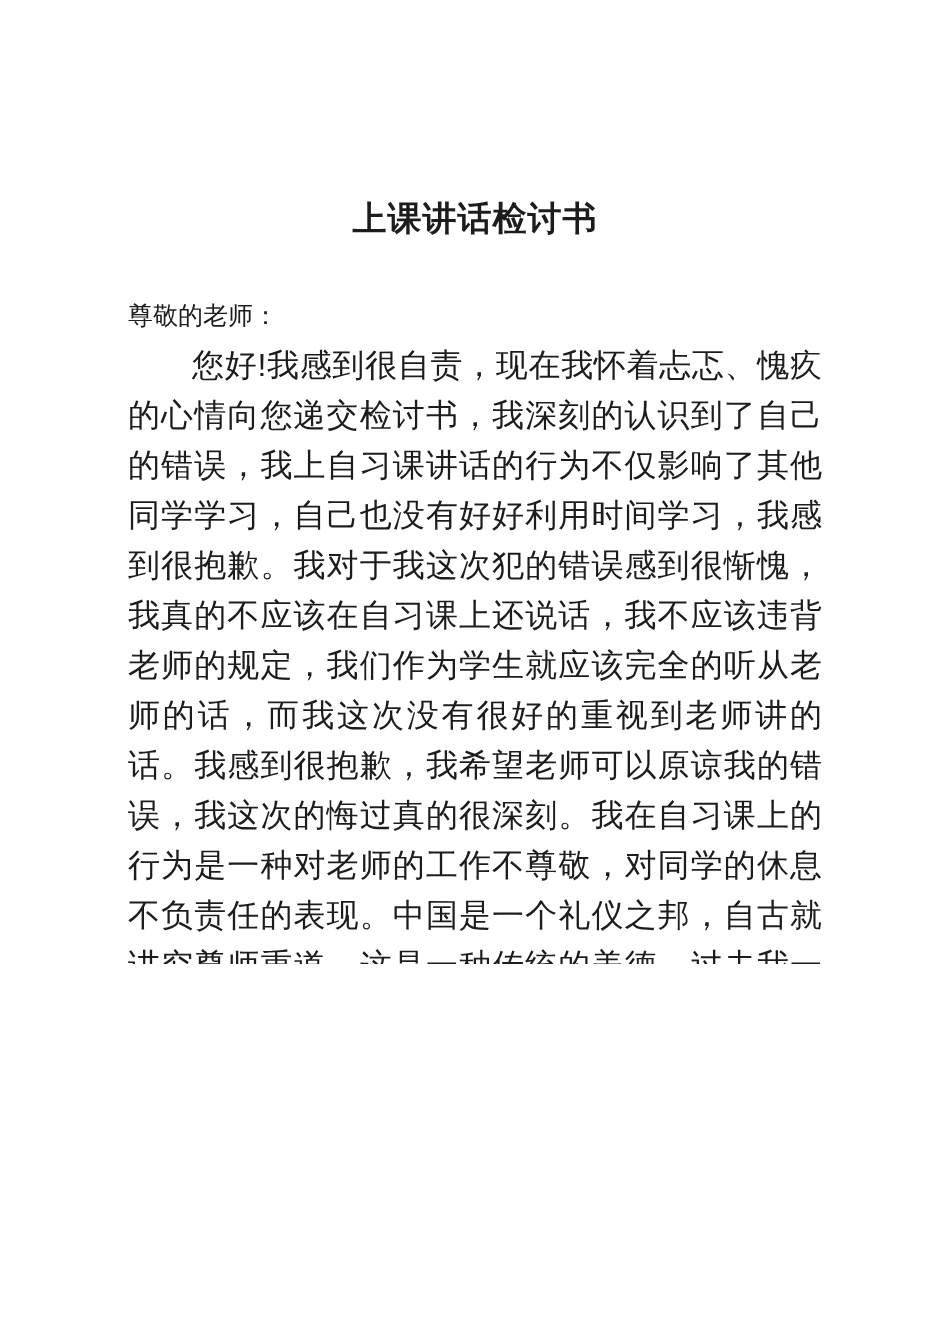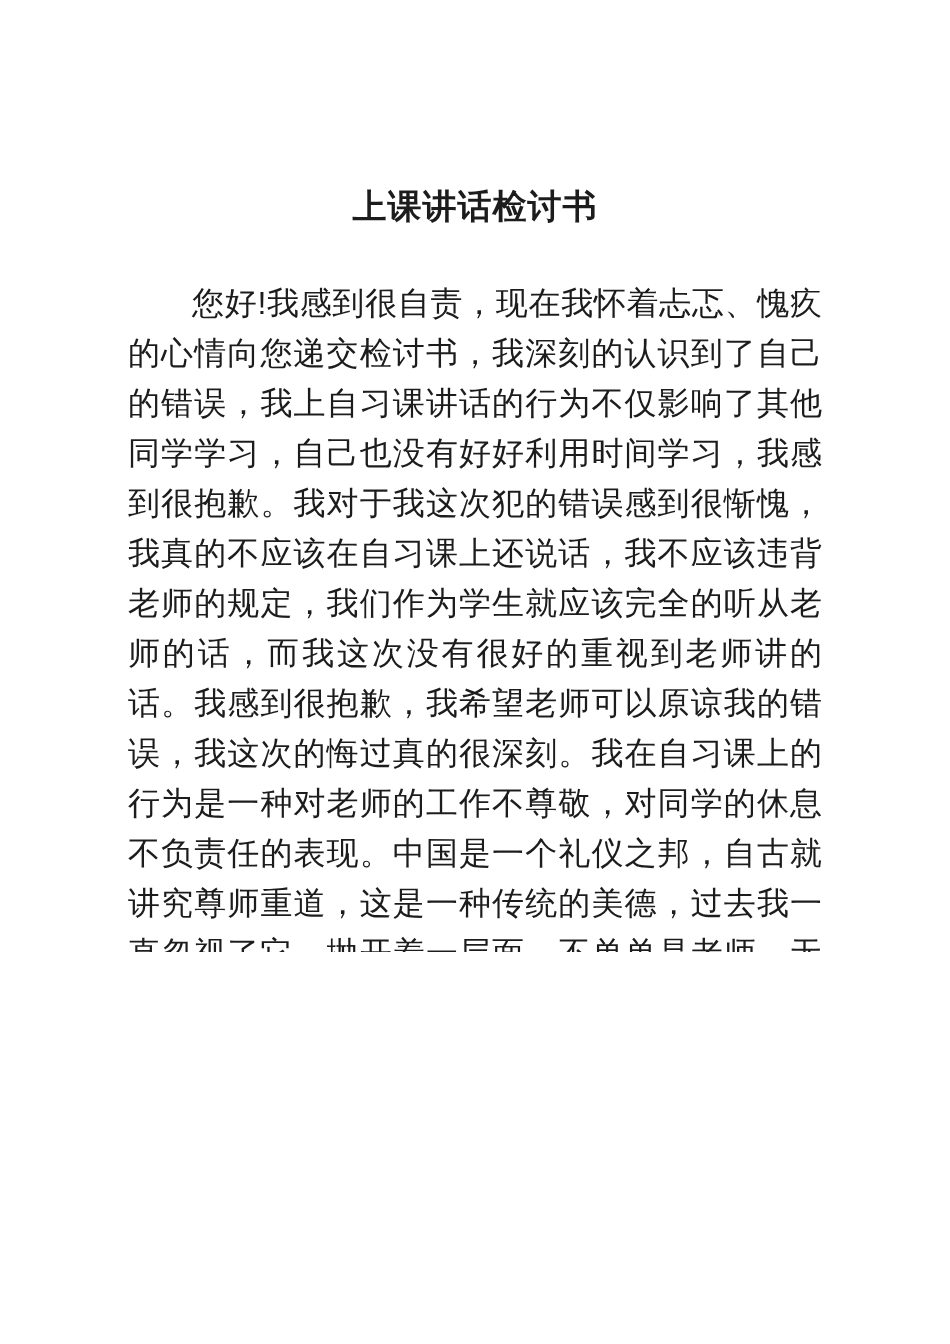--- a/index.html
+++ b/index.html
@@ -9,21 +9,21 @@
   * { box-sizing: border-box; }
   html, body {
     margin: 0;
     padding: 0;
     background: var(--page-bg);
   }
   .page {
     position: relative;
     width: 950px;
     height: 948px;
-    margin: 4px auto;
+    margin: 16px auto;
     background: var(--page-bg);
     color: var(--text-color);
     font-family: "Liberation Sans", "DejaVu Sans", sans-serif;
     padding: 180px 128px 0 128px;
     overflow: hidden;
   }
   .doc-title {
     margin: 0 0 50px 0;
     font-size: 34px;
     font-weight: 700;
@@ -46,14 +46,15 @@
     text-indent: 2em;
     word-break: break-all;
     overflow-wrap: break-word;
   }
 </style>
 </head>
 <body>
 
 <div class="page">
   <h1 class="doc-title">上课讲话检讨书</h1>
+  <p class="salutation">尊敬的老师：</p>
   <p class="body-text">您好!我感到很自责，现在我怀着忐忑、愧疚的心情向您递交检讨书，我深刻的认识到了自己的错误，我上自习课讲话的行为不仅影响了其他同学学习，自己也没有好好利用时间学习，我感到很抱歉。我对于我这次犯的错误感到很惭愧，我真的不应该在自习课上还说话，我不应该违背老师的规定，我们作为学生就应该完全的听从老师的话，而我这次没有很好的重视到老师讲的话。我感到很抱歉，我希望老师可以原谅我的错误，我这次的悔过真的很深刻。我在自习课上的行为是一种对老师的工作不尊敬，对同学的休息不负责任的表现。中国是一个礼仪之邦，自古就讲究尊师重道，这是一种传统的美德，过去我一直忽视了它。抛开着一层面，不单单是老师，无论对任何人，我们都应该尊重他，尊重他的劳动，尊重他的成就。作为一名当代中学生，一名正在接受教育的人来说，这种表现显然不符合社会对我们的要求。我这种行为还在学校同学间造成了及其坏的影响，破坏了学校的形象。同学之间本应该互相促进，纪律良好，而我这种表现，给同学们带了一个坏头，不利于学校的学风建设。对此，我感到十分抱歉。我在以后的日子</p>
 </div>
 
 </body></html>

